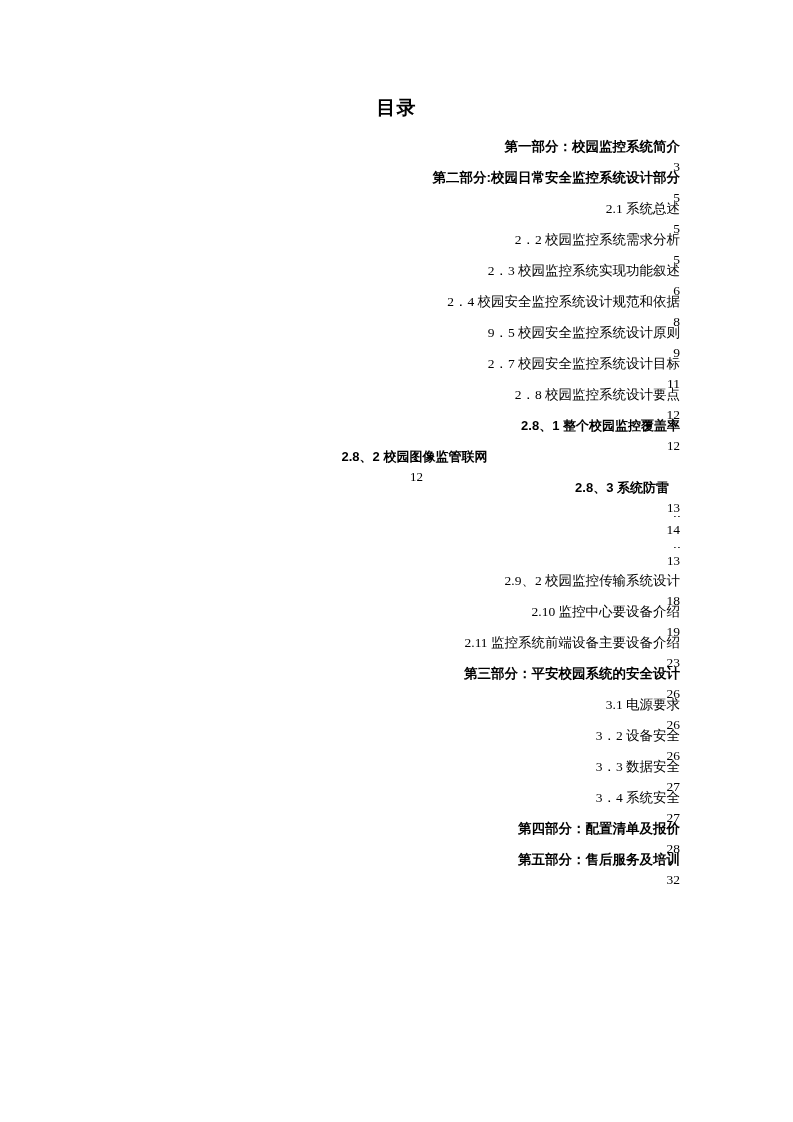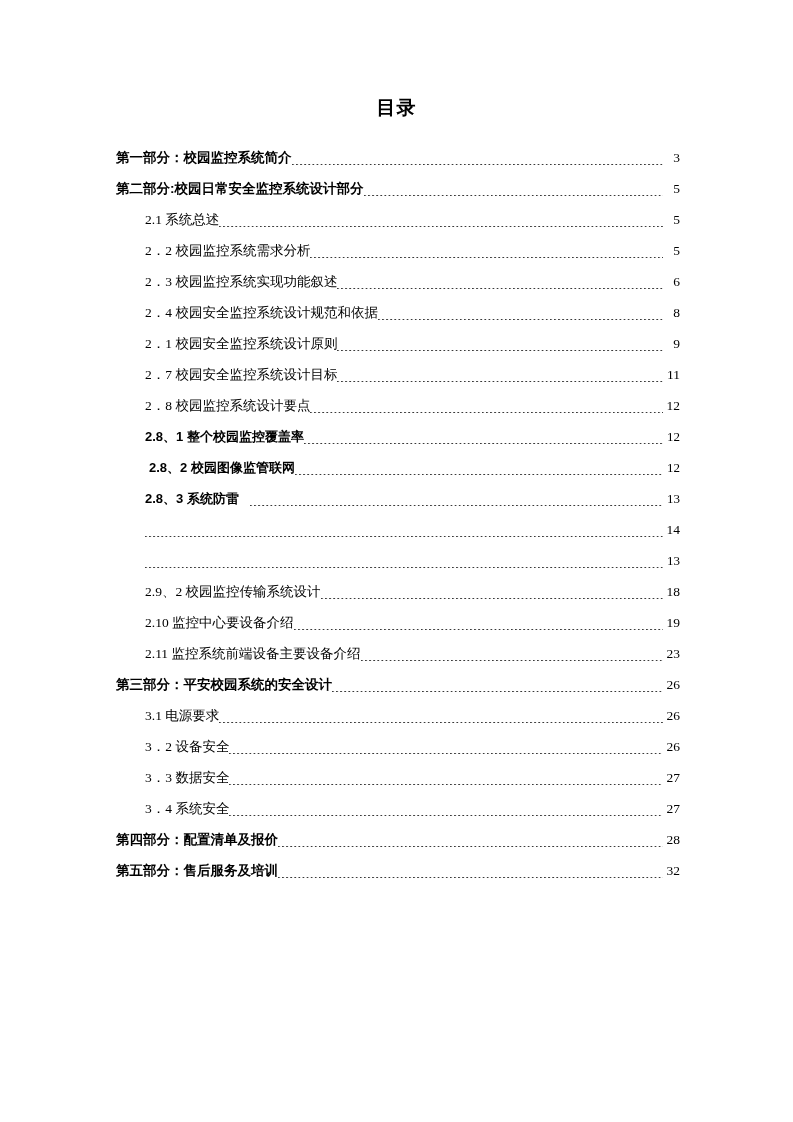--- a/index.html
+++ b/index.html
@@ -40,20 +40,21 @@
   }
   .toc-entry {
     display: flex;
     align-items: flex-end;
     width: 100%;
     height: 31px;
     font-size: 13.5px;
     line-height: 20px;
     white-space: nowrap;
     box-sizing: border-box;
+    flex-direction: column;
   }
   .toc-entry .label {
     flex: 0 0 auto;
     display: block;
     color: #000;
   }
   .toc-entry .leader {
     flex: 1 1 auto;
     min-width: 6px;
     position: relative;
@@ -94,21 +95,21 @@
     font-size: 13.5px;
     padding-left: 32px;
   }
   .lvl2b {
     font-family: "Liberation Sans", "DejaVu Sans", sans-serif;
     font-weight: bold;
     font-size: 13px;
     padding-left: 32px;
   }
   .lvl2b .page-num { font-family: "Liberation Serif", "DejaVu Serif", serif; font-weight: normal; }
-  .extra-indent { padding-left: 36px; }
+  .extra-indent { padding-left: 36px; align-items: center; }
   .gap-after .label { padding-right: 11px; }
 
   .toc-entry.lvl1 .leader::after { bottom: 3px; }
 </style>
 </head>
 <body>
 
 <div class="page">
   <div class="content">
     <h1 class="doc-title">目录</h1>
@@ -137,21 +138,21 @@
           <span class="label">2．3 校园监控系统实现功能叙述</span>
           <span class="leader"></span>
           <span class="page-num">6</span>
         </div>
         <div class="toc-entry lvl2">
           <span class="label">2．4 校园安全监控系统设计规范和依据</span>
           <span class="leader"></span>
           <span class="page-num">8</span>
         </div>
         <div class="toc-entry lvl2">
-          <span class="label">2．1 校园安全监控系统设计原则</span>
+          <span class="label">9．5 校园安全监控系统设计原则</span>
           <span class="leader"></span>
           <span class="page-num">9</span>
         </div>
         <div class="toc-entry lvl2">
           <span class="label">2．7 校园安全监控系统设计目标</span>
           <span class="leader"></span>
           <span class="page-num">11</span>
         </div>
         <div class="toc-entry lvl2">
           <span class="label">2．8 校园监控系统设计要点</span>

